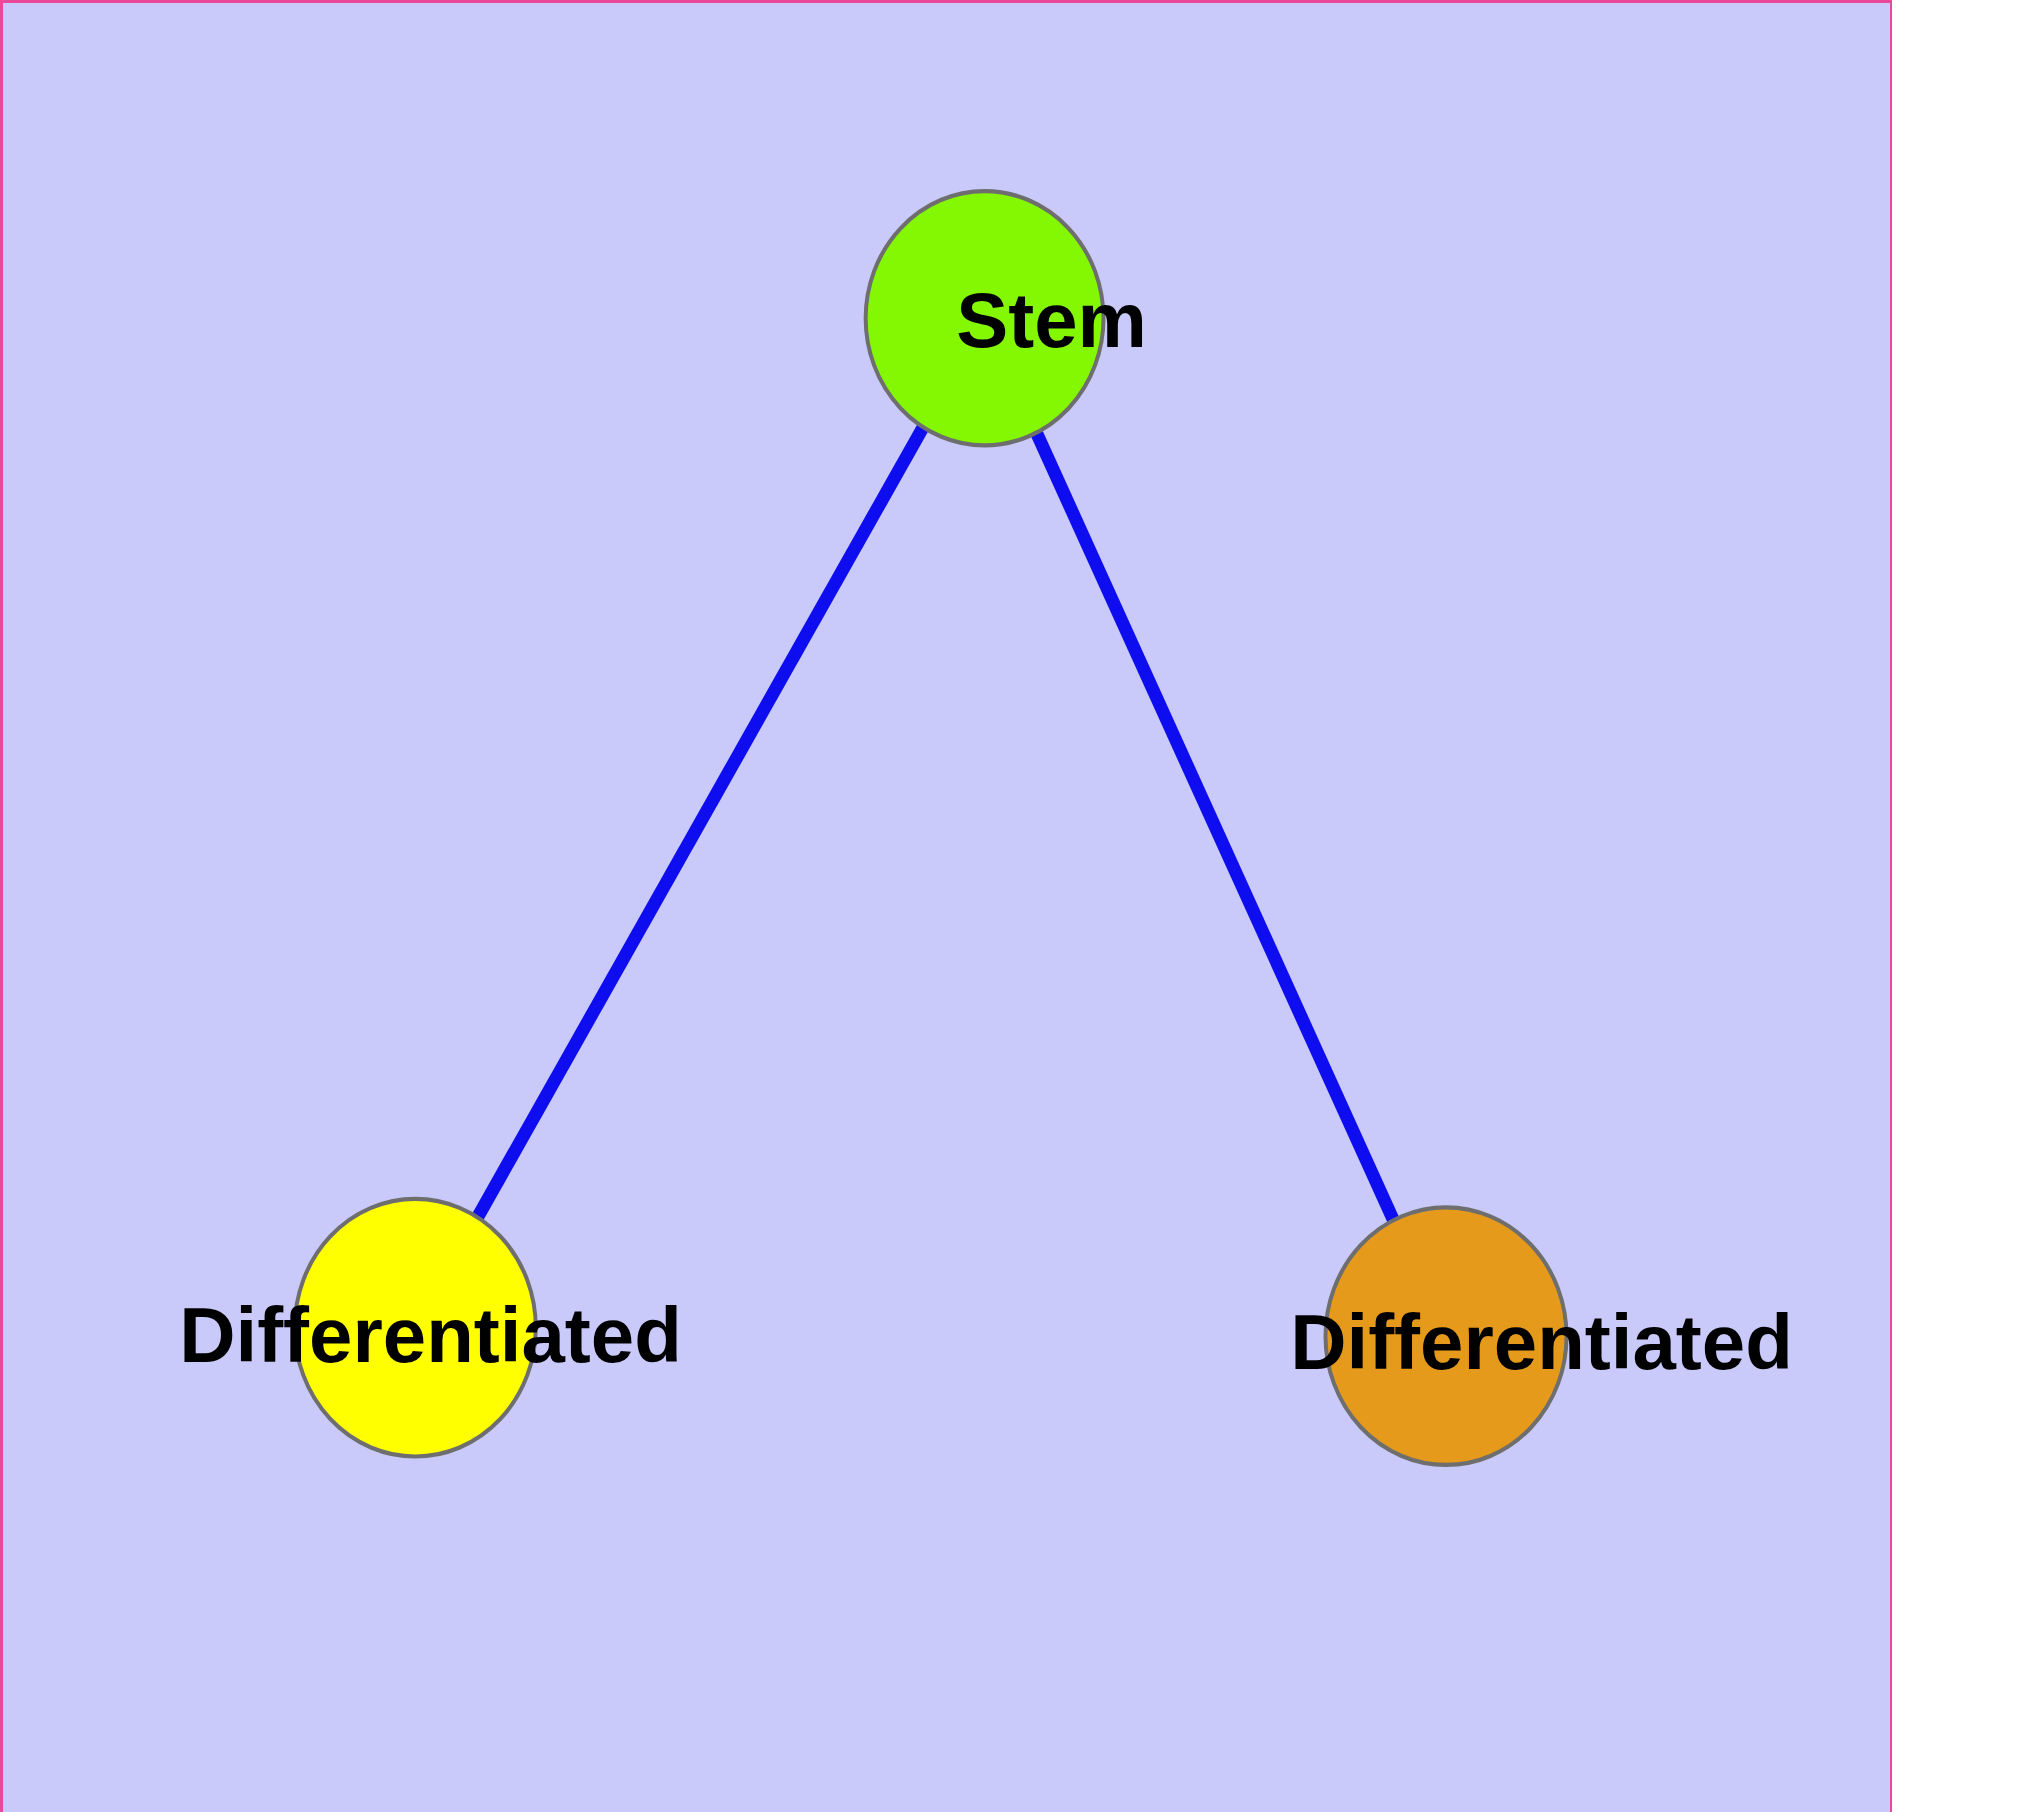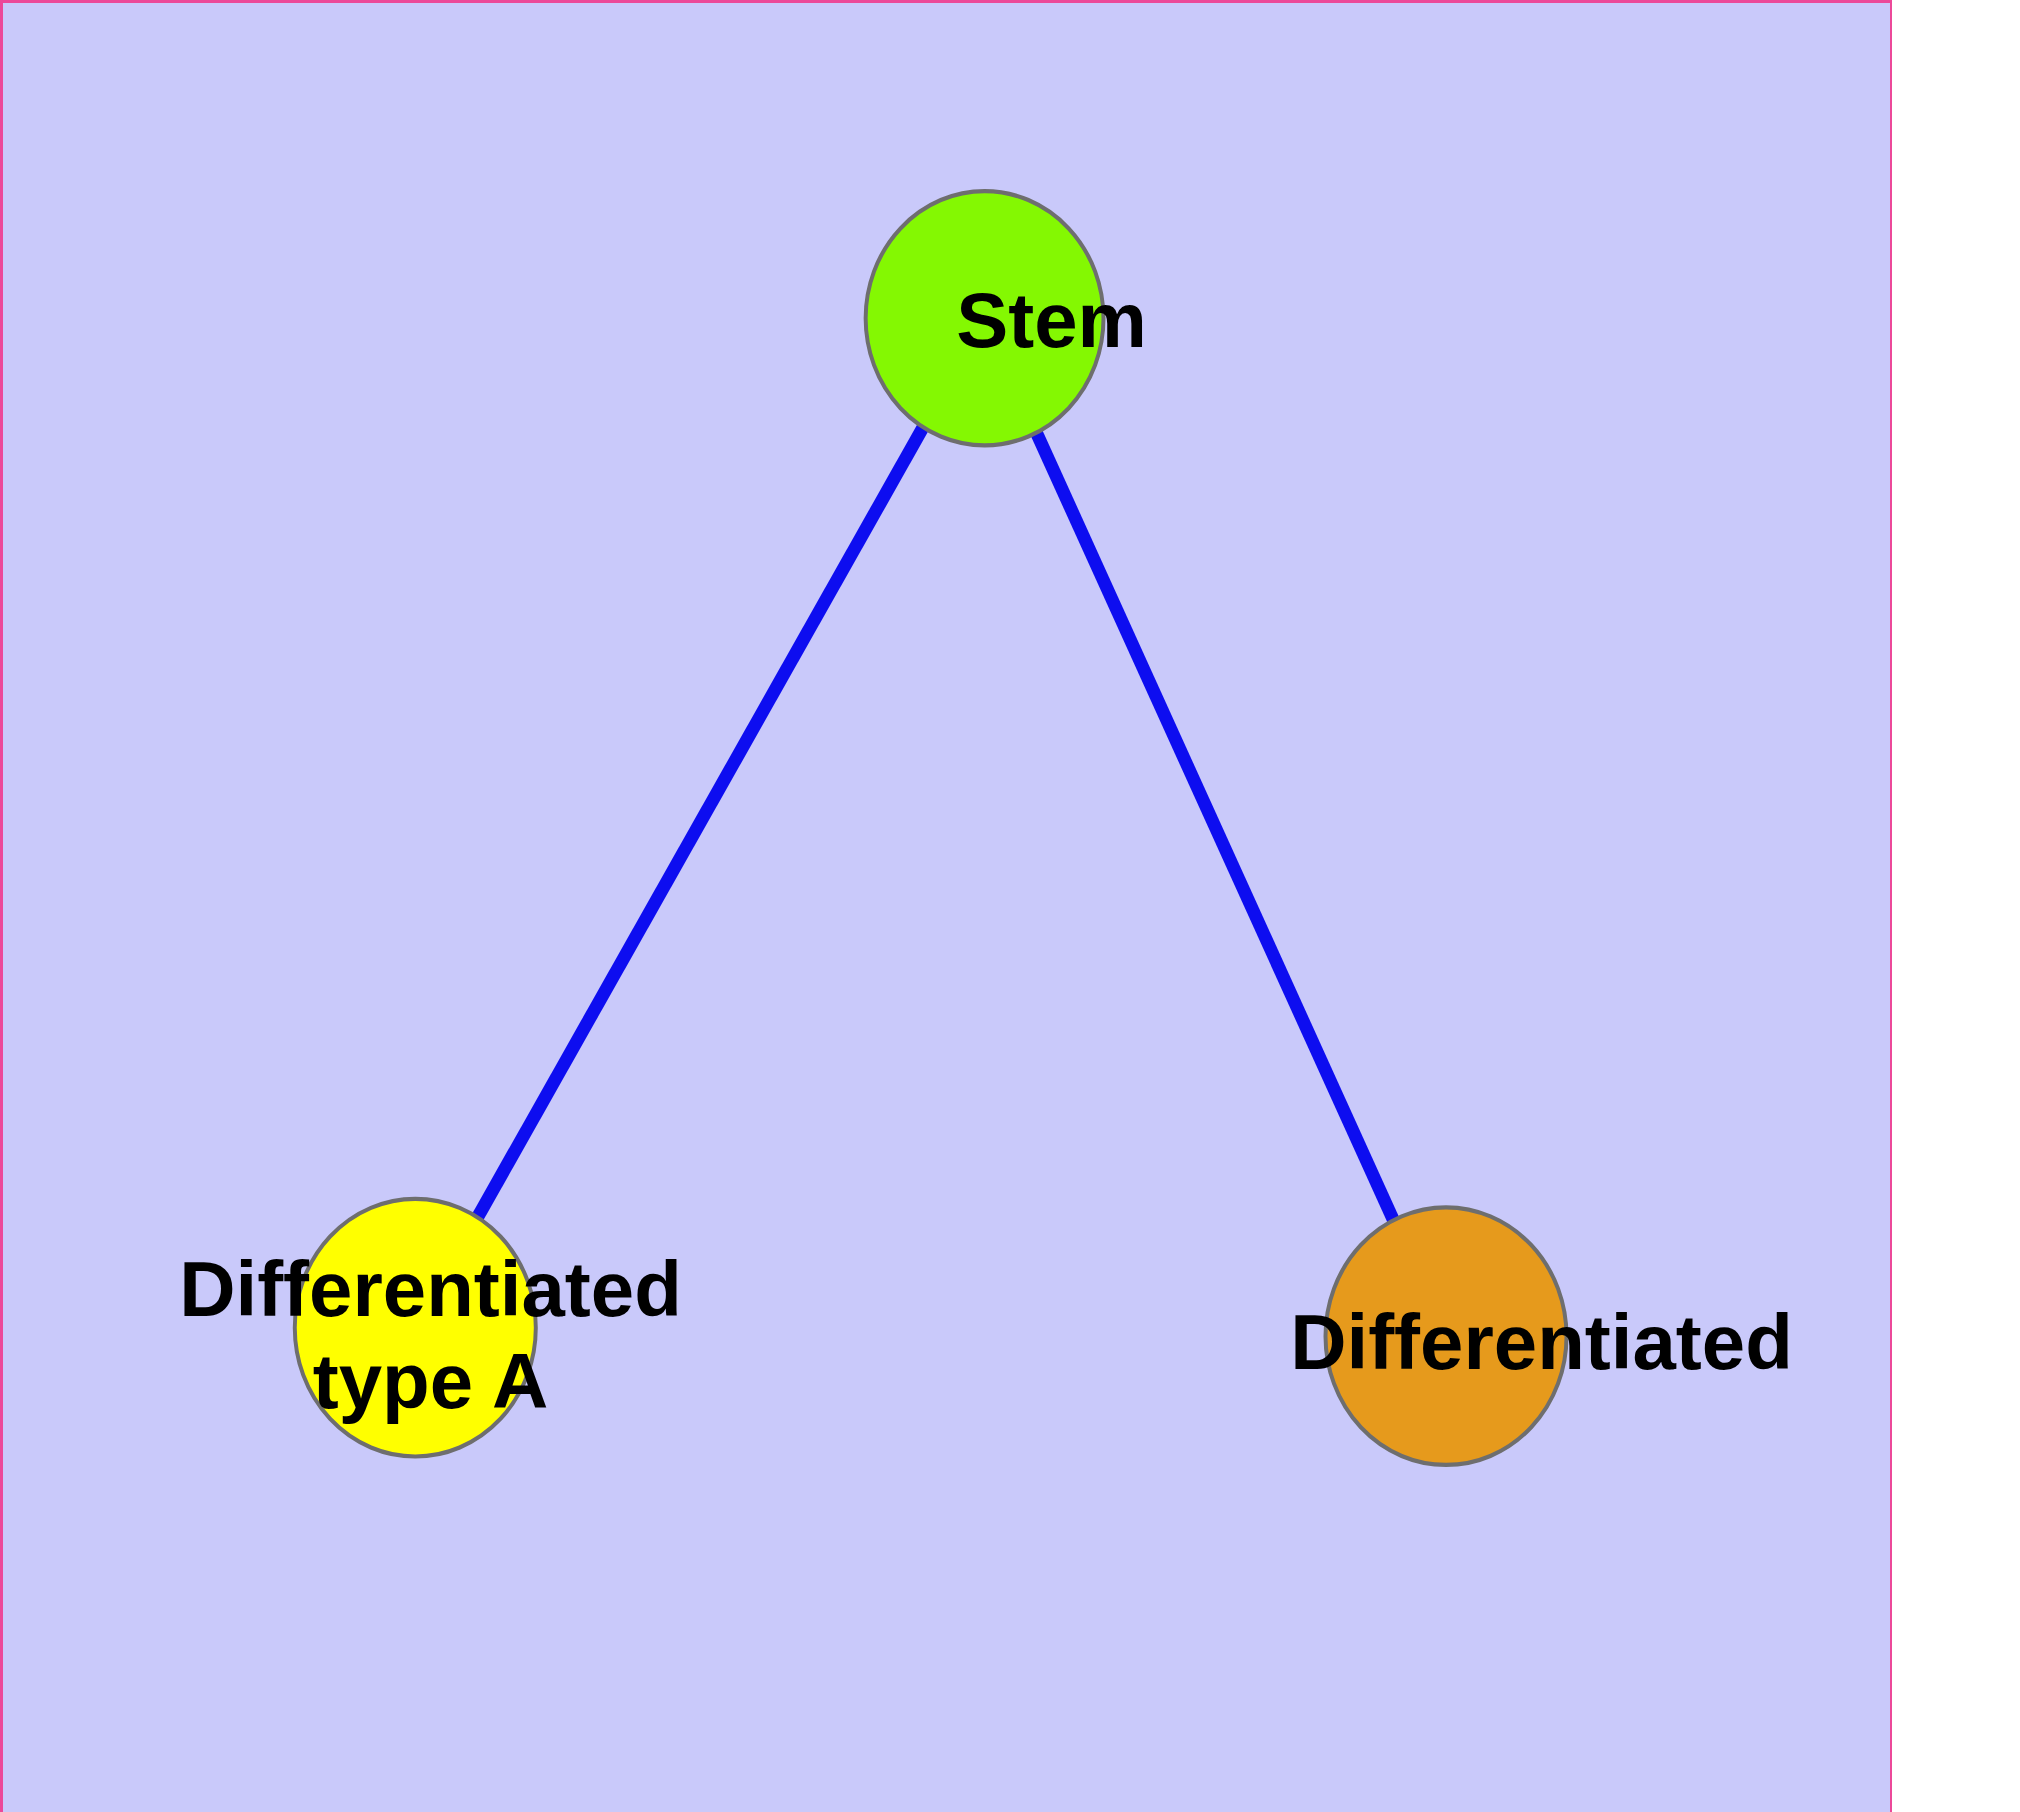--- a/index.html
+++ b/index.html
@@ -69,21 +69,20 @@
       <circle cx="520" cy="1563" r="152" fill="#FFFF00"></circle>
       <circle cx="1820" cy="1573" r="152" fill="#E69A1C"></circle>
     </svg>
 
     <div class="node-label label-stem">
       <span>Stem</span>
     </div>
 
     <div class="node-label label-type-a">
       <span>Differentiated</span>
-      <span>type A</span>
     </div>
 
     <div class="node-label label-type-b">
       <span>Differentiated</span>
     </div>
 
   </div>
 </div>
 
 

